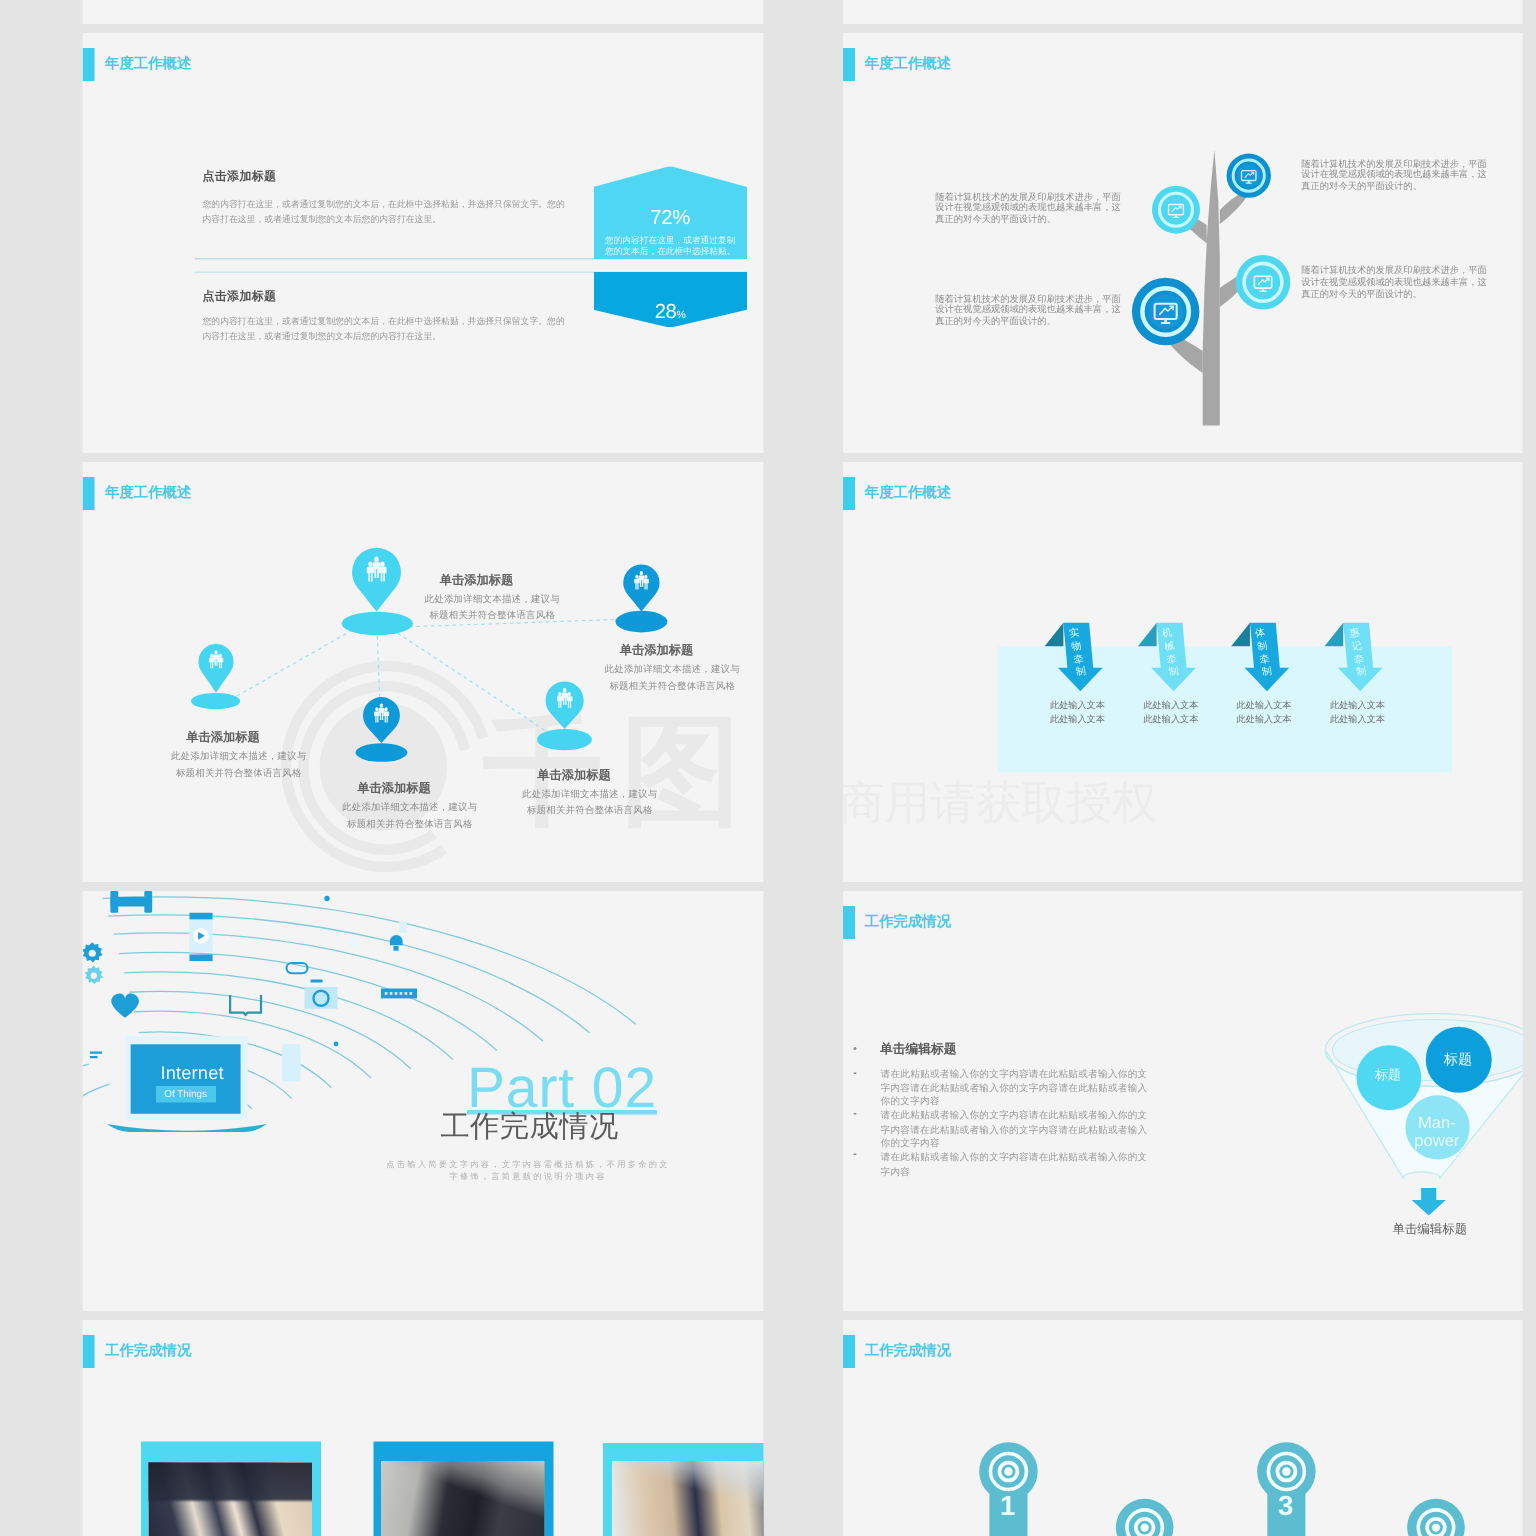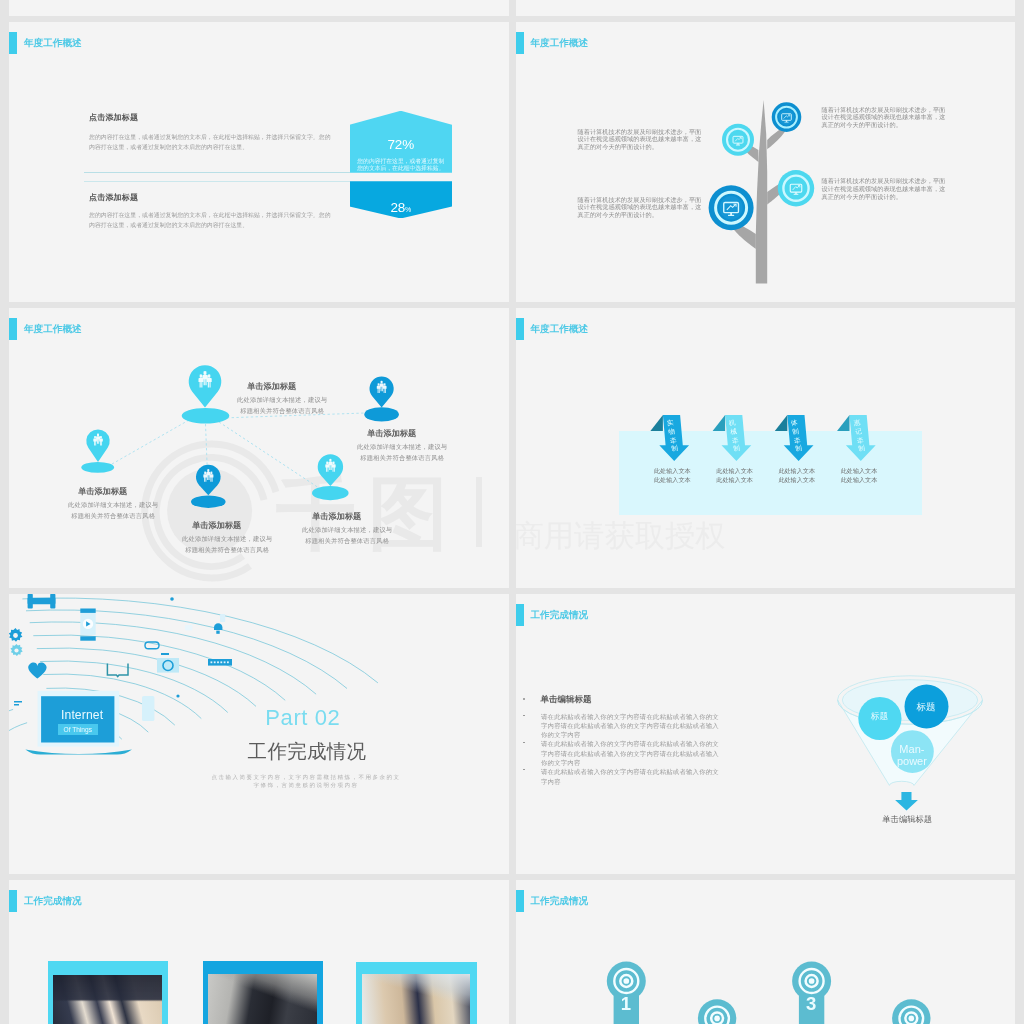--- a/index.html
+++ b/index.html
@@ -1,20 +1,20 @@
 <!DOCTYPE html>
 <html><head>
 <meta charset="utf-8">
 <style>
   html,body{margin:0;padding:0;}
   body{width:1024px;height:1024px;background:#e4e4e4;
        font-family:"Liberation Sans",sans-serif;overflow:hidden;}
   .grid{position:absolute;left:9px;top:-264px;width:1006px;}
   .row{display:flex;gap:7px;margin-bottom:6px;}
-  .slide{width:499.5px;height:280px;background:#f4f4f4;position:relative;overflow:hidden;}
+  .slide{width:499.5px;height:280px;background:#f4f4f4;position:relative;overflow:hidden;margin-left:46px;}
 
   
   .sec{position:absolute;left:0px;top:10px;display:flex;align-items:center;height:22px;}
   .sec-bar{width:8px;height:22px;background:#3ecdec;}
   .sec-txt{margin-left:7px;font-size:9.6px;font-weight:bold;color:#4cc9e6;
            letter-spacing:0;line-height:1;}
 
   
   .abs{position:absolute;}
   .t-title{font-size:8px;font-weight:bold;color:#555;letter-spacing:.2px;}
@@ -60,22 +60,22 @@
           line-height:1.34;width:7px;text-align:center;transform:rotate(-10deg);
           transform-origin:top center;word-break:break-all;}
   .s4-cap{position:absolute;font-size:6.1px;color:#6f6f6f;text-align:center;width:70px;line-height:1.48;}
 
   
   .s5-svg{position:absolute;left:0;top:0;width:499.5px;height:280px;}
   .s5-lap-txt{position:absolute;left:32.1px;top:114.5px;width:82px;text-align:center;
               color:#eafaff;font-size:12.2px;letter-spacing:.1px;line-height:1;}
   .s5-lap-badge{position:absolute;left:48.5px;top:130.3px;width:40.5px;height:11.2px;
                 background:#49c8ee;color:#eefaff;font-size:6.6px;text-align:center;line-height:11.2px;}
-  .s5-part{position:absolute;left:256.3px;top:112.6px;font-size:22px;color:#7adcf0;
-           letter-spacing:.6px;line-height:1;}
+  .s5-part{position:absolute;left:256.3px;top:112.6px;font-size:38px;color:#7adcf0;
+           letter-spacing:.6px;line-height:1;text-decoration:underline;}
   .s5-ptitle{position:absolute;left:238.6px;top:147.5px;font-size:19.5px;color:#5b5b5b;
              letter-spacing:.3px;line-height:1;}
   .s5-desc{position:absolute;left:202px;top:178.5px;width:190px;text-align:center;
            font-size:5.5px;color:#b0b0b0;letter-spacing:1.5px;line-height:1.62;}
 
   
   .s6-svg{position:absolute;left:0;top:0;width:499.5px;height:280px;}
   .s6-bt{position:absolute;left:25.1px;top:100.3px;font-size:8.5px;font-weight:bold;color:#5c5c5c;}
   .s6-list{position:absolute;left:25.5px;top:117.5px;width:182px;font-size:6.4px;letter-spacing:.2px;color:#9a9a9a;line-height:1.455;}
   .s6-list li{margin:0;}

